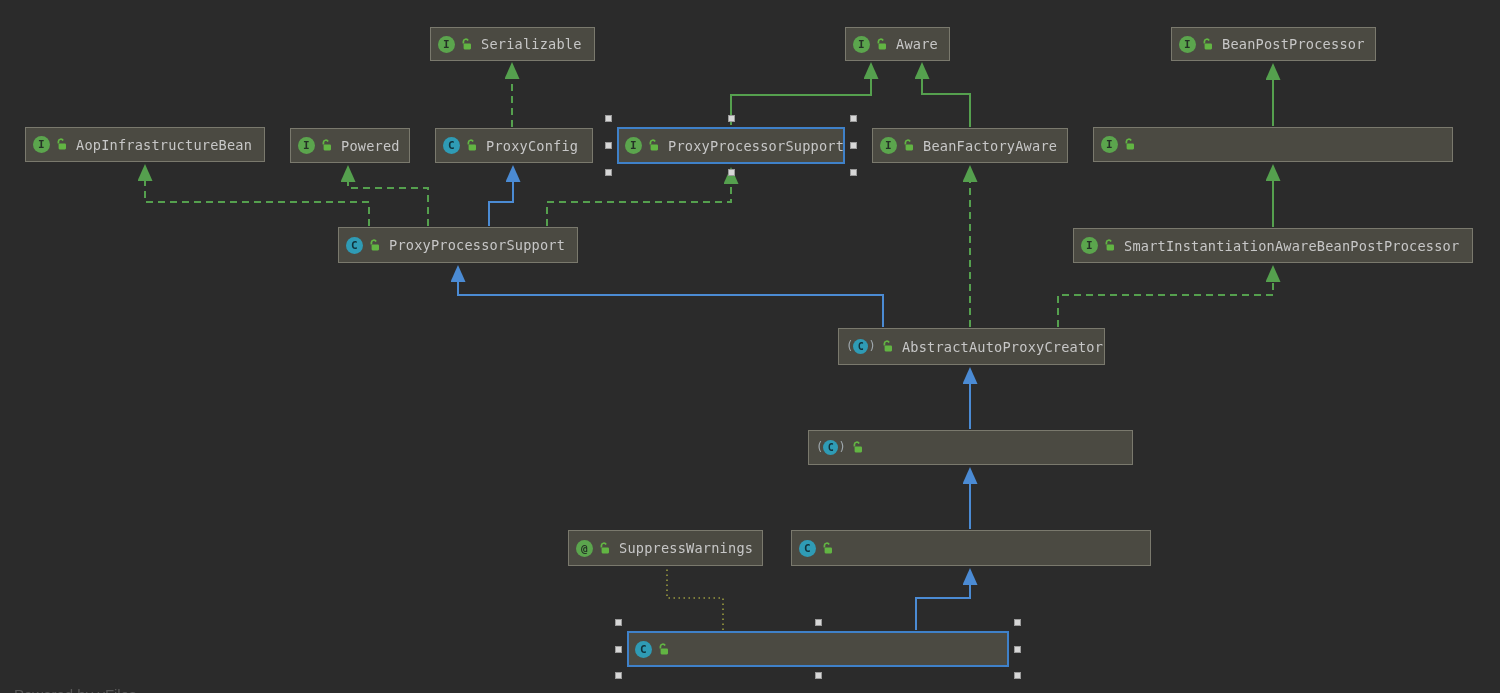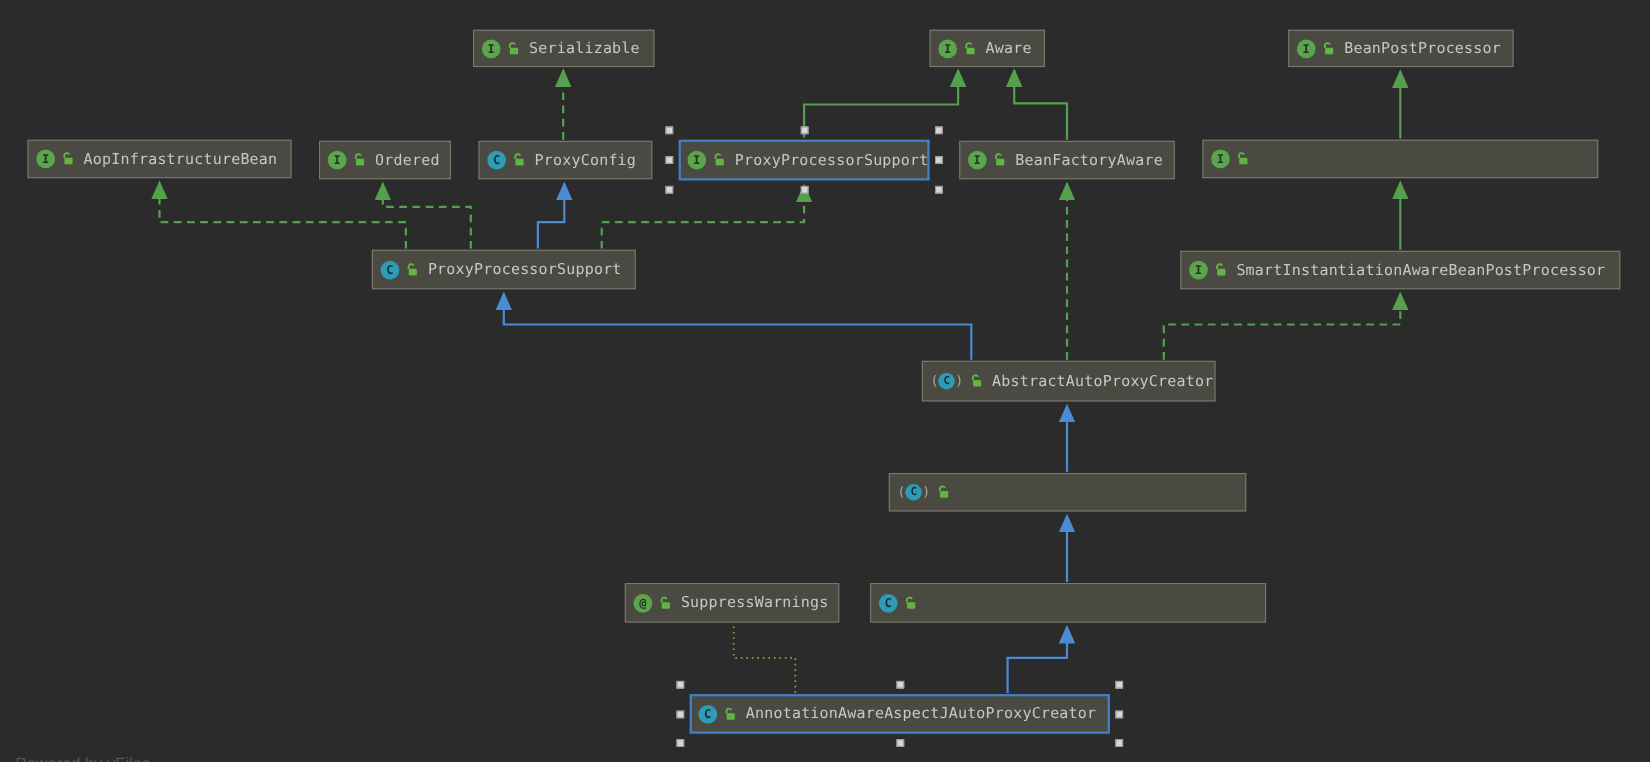--- a/index.html
+++ b/index.html
@@ -130,21 +130,21 @@
     <div class="node kind-interface" style="left: 290px; top: 128px; width: 120px; height: 35px;">
       <span class="icons">
         <span class="kind-badge">I</span>
         <span style="display: flex;">
           <svg width="13" height="13" viewBox="0 0 13 13">
             <path d="M3.4 5.6 V3.6 A2.5 2.5 0 0 1 8.1 2.5" fill="none" stroke="#62b543" stroke-width="1.7"></path>
             <rect x="3.6" y="5.4" width="7.4" height="6" rx="1.1" fill="#62b543"></rect>
           </svg>
         </span>
       </span>
-      <span class="node-label">Ordered</span>
+      <span class="node-label">Powered</span>
     </div>
     <div class="node kind-class" style="left: 435px; top: 128px; width: 158px; height: 35px;">
       <span class="icons">
         <span class="kind-badge">C</span>
         <span style="display: flex;">
           <svg width="13" height="13" viewBox="0 0 13 13">
             <path d="M3.4 5.6 V3.6 A2.5 2.5 0 0 1 8.1 2.5" fill="none" stroke="#62b543" stroke-width="1.7"></path>
             <rect x="3.6" y="5.4" width="7.4" height="6" rx="1.1" fill="#62b543"></rect>
           </svg>
         </span>
@@ -275,21 +275,20 @@
     <div class="node kind-class selected" style="left: 627px; top: 631px; width: 382px; height: 36px;">
       <span class="icons">
         <span class="kind-badge">C</span>
         <span style="display: flex;">
           <svg width="13" height="13" viewBox="0 0 13 13">
             <path d="M3.4 5.6 V3.6 A2.5 2.5 0 0 1 8.1 2.5" fill="none" stroke="#62b543" stroke-width="1.7"></path>
             <rect x="3.6" y="5.4" width="7.4" height="6" rx="1.1" fill="#62b543"></rect>
           </svg>
         </span>
       </span>
-      <span class="node-label">AnnotationAwareAspectJAutoProxyCreator</span>
     </div>
     <div class="handle" style="left: 615px; top: 619px;"></div>
     <div class="handle" style="left: 615px; top: 645.5px;"></div>
     <div class="handle" style="left: 615px; top: 672px;"></div>
     <div class="handle" style="left: 814.5px; top: 619px;"></div>
     <div class="handle" style="left: 814.5px; top: 672px;"></div>
     <div class="handle" style="left: 1014px; top: 619px;"></div>
     <div class="handle" style="left: 1014px; top: 645.5px;"></div>
     <div class="handle" style="left: 1014px; top: 672px;"></div>
   </div>

